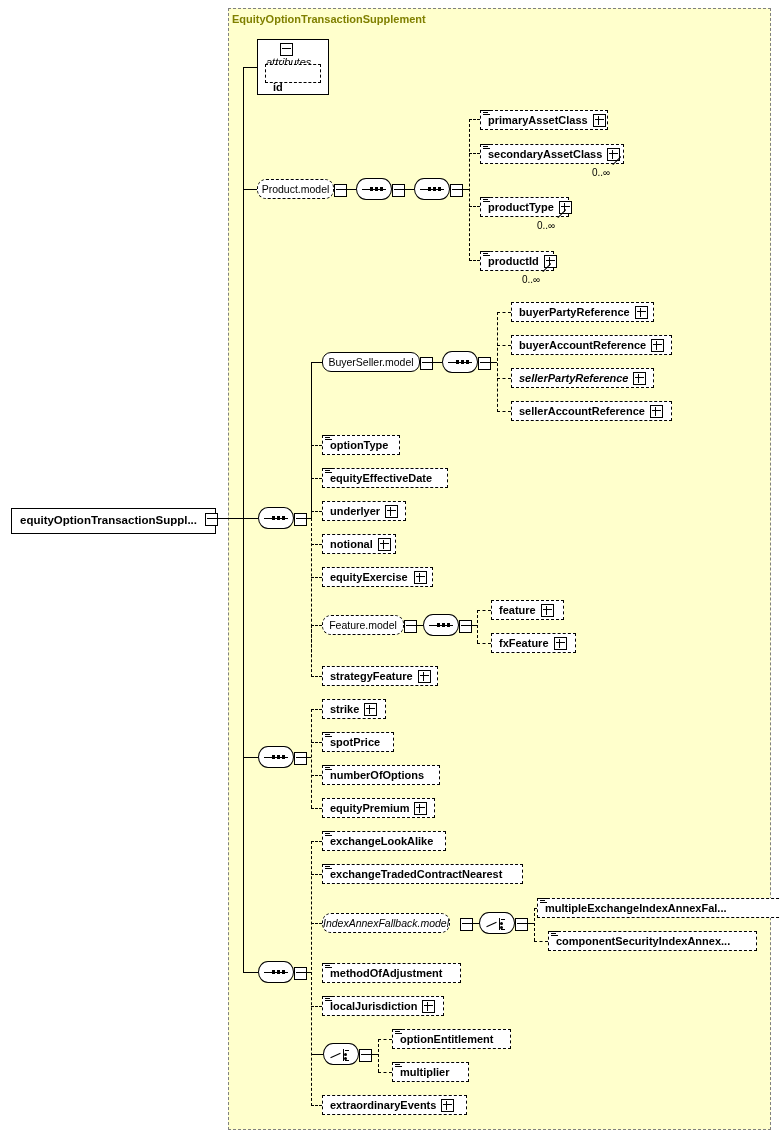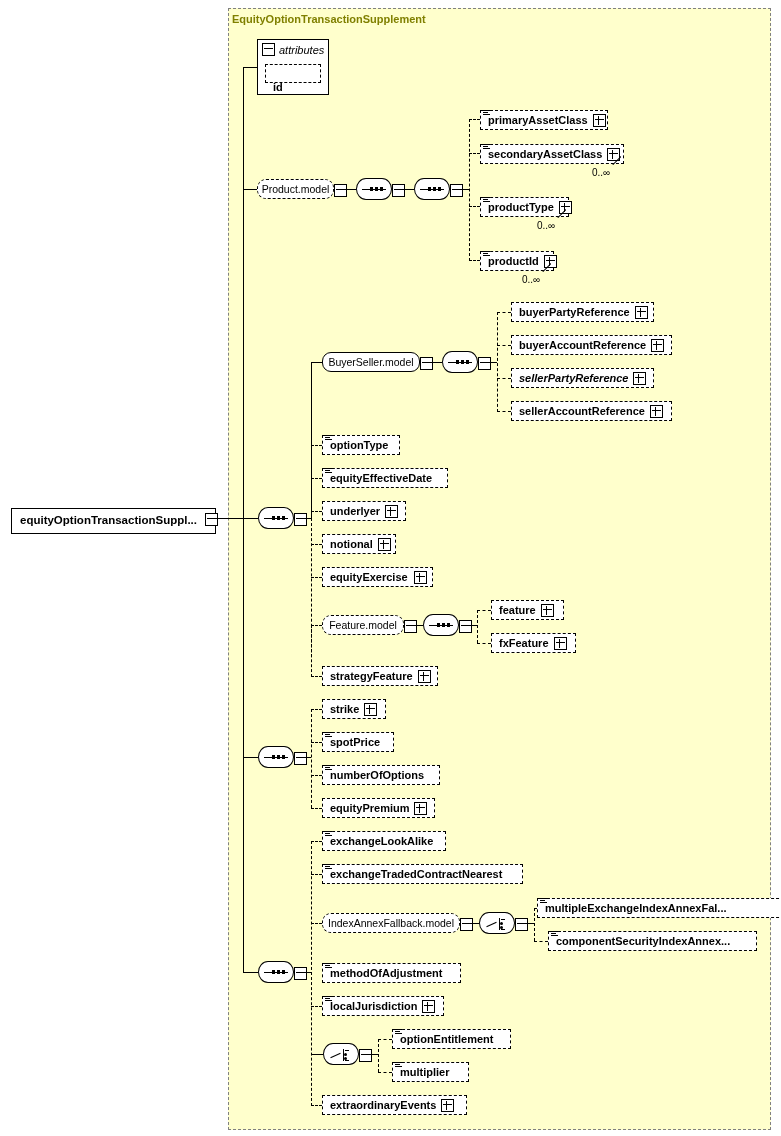--- a/index.html
+++ b/index.html
@@ -75,21 +75,21 @@
   .chg .v{position:absolute;left:19px;top:5px;width:1px;height:12px;background:#000;}
   .chg .t{position:absolute;left:21px;width:4px;height:1px;background:#000;}
   .chg .t.a{top:6px;}
   .chg .t.b{top:16px;}
   .chg .dot{position:absolute;left:20px;width:3px;height:3px;background:#000;border-radius:50%;}
   .chg .dot.a{top:9px;}
   .chg .dot.b{top:13px;}
 
   
   .attr-box{position:absolute;background:#fff;border:1px solid #000;box-sizing:border-box;}
-  .attr-hdr{position:absolute;left:4px;top:3px;display:flex;align-items:center;}
+  .attr-hdr{position:absolute;left:4px;top:3px;display:flex;align-items:center;flex-direction:column;}
   .attr-hdr .lbl{font-size:11px;font-style:italic;color:#000;margin-left:4px;}
   .attr-min{width:11px;height:11px;border:1px solid #000;background:#fff;position:relative;flex:none;}
   .attr-min:before{content:"";position:absolute;left:1px;right:1px;top:4px;height:1px;background:#000;}
   .attr-item{position:absolute;border:1px dashed #000;background:#fff;box-sizing:border-box;
              display:flex;align-items:center;padding-left:7px;}
   .attr-item .lbl{font-size:11px;font-weight:bold;margin-top:27px;}
 
   
   .ln{position:absolute;background:#000;}
   .hln{height:1px;}
@@ -438,21 +438,21 @@
   <div class="node dashed el" style="left:322px;top:864px;width:201px;">
     <span class="txtmark">
         <i></i>
         <i></i>
         <i></i>
       </span>
     <span class="lbl">exchangeTradedContractNearest</span>
     <span class="shadow"></span>
   </div>
 
-  <div class="mg dashed" style="left:322px;top:913px;width:138px;">
+  <div class="mg dashed" style="left:322px;top:913px;width:128px;font-style:italic;">
     <span class="lbl">IndexAnnexFallback.model</span>
     <span class="shadow"></span>
   </div>
   <div class="minus" style="left:460px;top:918px;"></div>
   <div class="ln hln" style="left:471px;top:923px;width:8px;"></div>
   <div class="comp" style="left:479px;top:912px;">
     <span class="chg">
       <span class="d"></span>
         <span class="v"></span>
       <span class="t a"></span>

